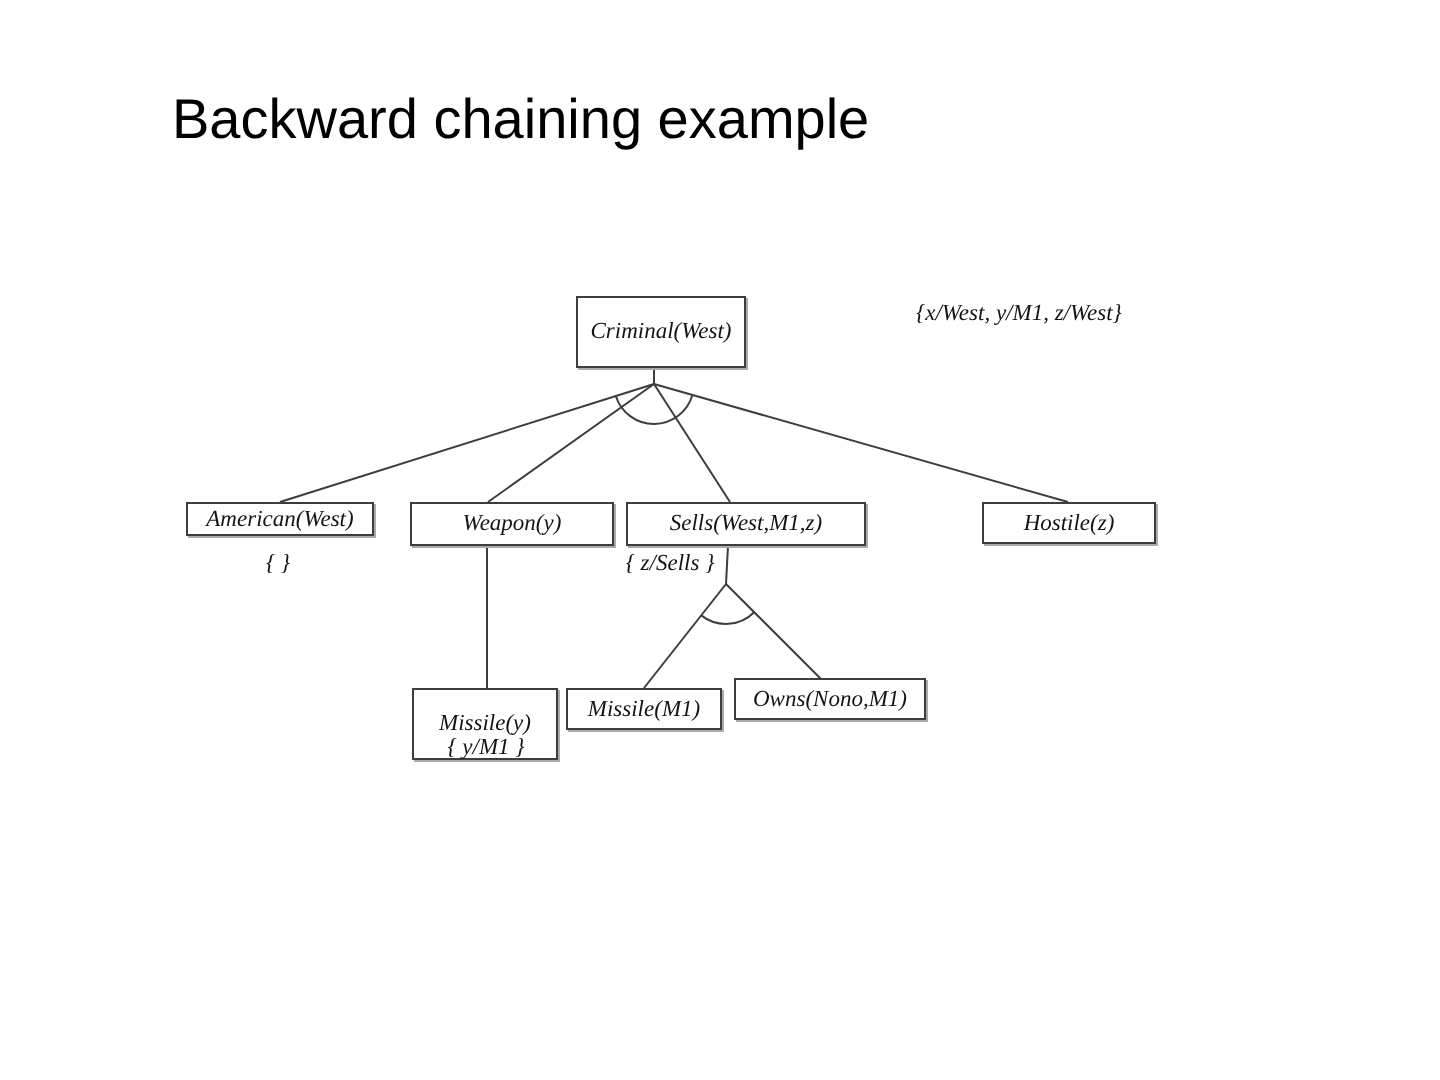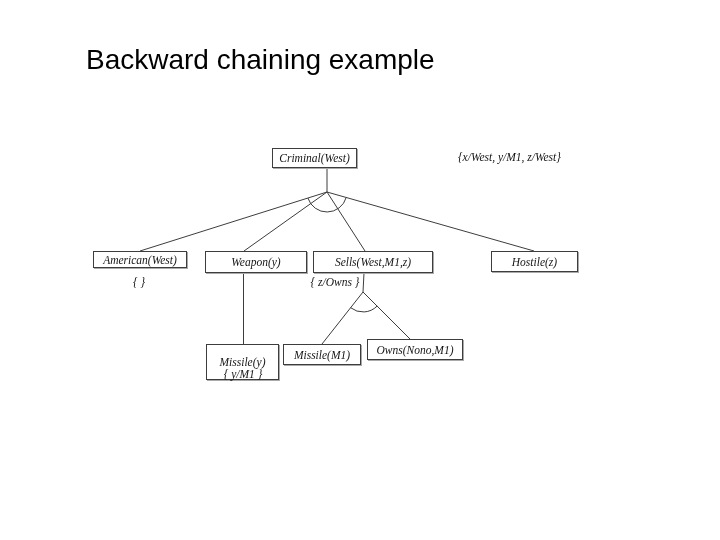--- a/index.html
+++ b/index.html
@@ -62,35 +62,35 @@
       <line x1="327" y1="192" x2="365" y2="251"></line>
       <line x1="327" y1="192" x2="534" y2="251"></line>
       <path d="M 307.9 198 A 20 20 0 0 0 346.2 197.5"></path>
       <line x1="243.5" y1="273" x2="243.5" y2="344"></line>
       <line x1="364" y1="273" x2="363" y2="292"></line>
       <line x1="363" y1="292" x2="322" y2="344"></line>
       <line x1="363" y1="292" x2="415" y2="344"></line>
       <path d="M 350.6 307.7 A 20 20 0 0 0 377.1 306.1"></path>
     </svg>
 
-    <div class="node" style="left:272px;top:148px;width:85px;height:20px;">Criminal(West)</div>
+    <div class="node" style="left:288px;top:148px;width:85px;height:36px;">Criminal(West)</div>
 
     <div class="subst" style="left:458px;top:151px;">{x/West, y/M1, z/West}</div>
 
     <div class="node" style="left:93px;top:251px;width:94px;height:17px;">American(West)</div>
 
     <div class="node" style="left:205px;top:251px;width:102px;height:22px;">Weapon(y)</div>
 
     <div class="node" style="left:313px;top:251px;width:120px;height:22px;">Sells(West,M1,z)</div>
 
     <div class="node" style="left:491px;top:251px;width:87px;height:21px;">Hostile(z)</div>
 
     <div class="subst" style="left:109px;top:276px;width:60px;">{ }</div>
 
-    <div class="subst" style="left:295px;top:276px;width:80px;">{ z/Owns }</div>
+    <div class="subst" style="left:295px;top:276px;width:80px;">{ z/Sells }</div>
 
     <div class="node" style="left:206px;top:344px;width:73px;height:36px;">Missile(y)</div>
 
     <div class="node" style="left:283px;top:344px;width:78px;height:21px;">Missile(M1)</div>
 
     <div class="node" style="left:367px;top:339px;width:96px;height:21px;">Owns(Nono,M1)</div>
 
     <div class="subst" style="left:203px;top:368px;width:80px;">{ y/M1 }</div>
 
   </div>

